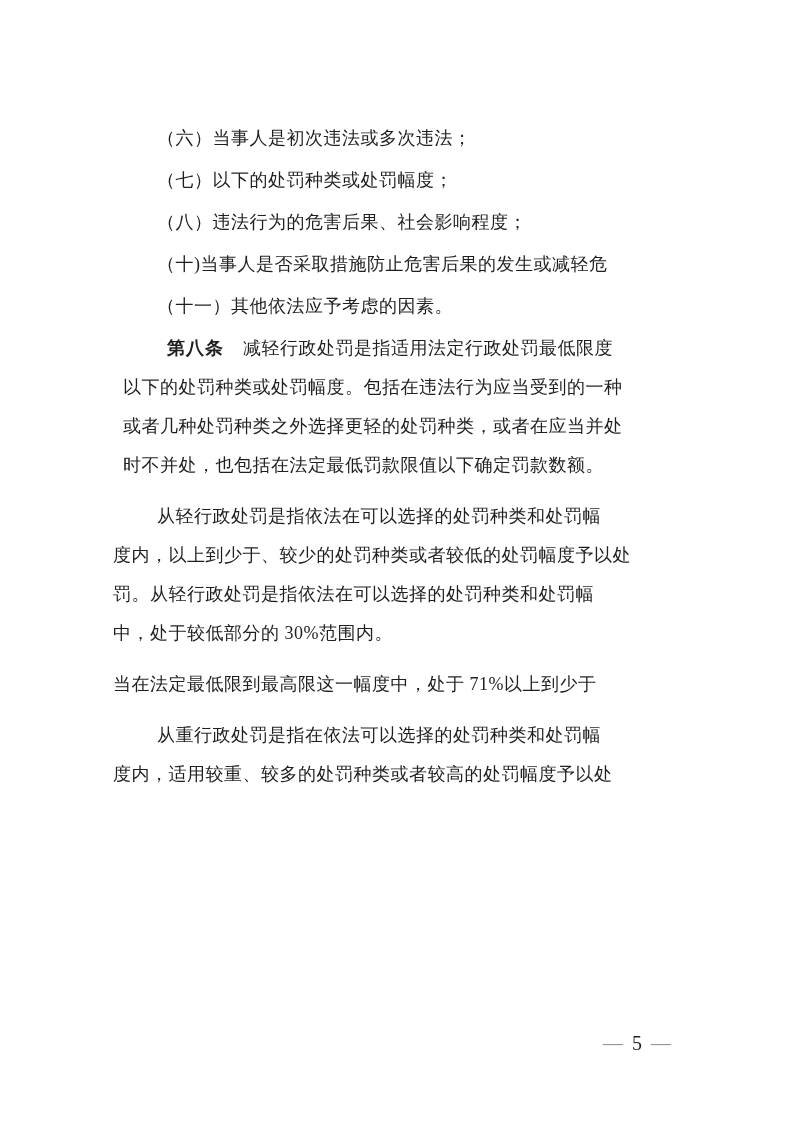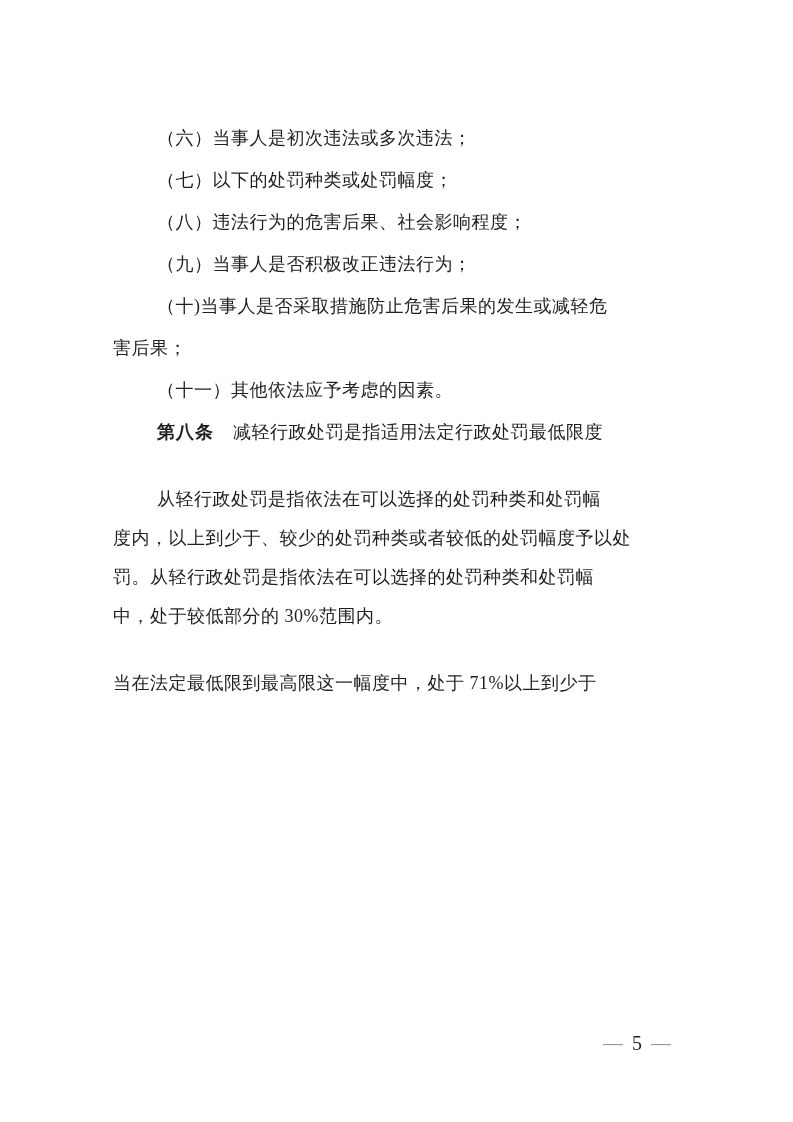--- a/index.html
+++ b/index.html
@@ -23,22 +23,22 @@
     width: 567px;
   }
   .line {
     font-size: 18px;
     white-space: nowrap;
     letter-spacing: 0.5px;
     overflow: visible;
   }
   .li .line { line-height: 42px; }
   .art .line { line-height: 39px; }
-  .art { margin-top: 28px; }
-  .art.first { margin-top: 2px; }
+  .art { margin-top: 12px; }
+  .art.first { margin-top: 2px; margin-left: 10px; }
   .indent { padding-left: 44px; }
   .term {
     font-weight: bold;
     margin-right: 19px;
     letter-spacing: 1px;
   }
   .footer {
     position: absolute;
     top: 1031px;
     right: 113px;
@@ -62,42 +62,45 @@
     <div class="li">
       <div class="line indent">（六）当事人是初次违法或多次违法；</div>
     </div>
     <div class="li">
       <div class="line indent">（七）以下的处罚种类或处罚幅度；</div>
     </div>
     <div class="li">
       <div class="line indent">（八）违法行为的危害后果、社会影响程度；</div>
     </div>
     <div class="li">
-      <div class="line indent">（九）当事人是否积极改正违法行为；</div>
-    </div>
-    <div class="li">
       <div class="line indent">（十)当事人是否采取措施防止危害后果的发生或减轻危</div>
-      <div class="line">害后果；</div>
     </div>
     <div class="li">
       <div class="line indent">（十一）其他依法应予考虑的因素。</div>
     </div>
 
     <div class="art first">
       <div class="line indent"><span class="term">第八条</span><span>减轻行政处罚是指适用法定行政处罚最低限度</span></div>
+      <div class="line">以下的处罚种类或处罚幅度。包括在违法行为应当受到的一种</div>
+      <div class="line">或者几种处罚种类之外选择更轻的处罚种类，或者在应当并处</div>
+      <div class="line">时不并处，也包括在法定最低罚款限值以下确定罚款数额。</div>
     </div>
 
     <div class="art">
       <div class="line indent">从轻行政处罚是指依法在可以选择的处罚种类和处罚幅</div>
       <div class="line">度内，以上到少于、较少的处罚种类或者较低的处罚幅度予以处</div>
       <div class="line">罚。从轻行政处罚是指依法在可以选择的处罚种类和处罚幅</div>
       <div class="line">中，处于较低部分的 30%范围内。</div>
     </div>
 
     <div class="art">
       <div class="line">当在法定最低限到最高限这一幅度中，处于 71%以上到少于</div>
     </div>
 
+    <div class="art">
+      <div class="line indent">从重行政处罚是指在依法可以选择的处罚种类和处罚幅</div>
+      <div class="line">度内，适用较重、较多的处罚种类或者较高的处罚幅度予以处</div>
+    </div>
 
   </div>
 
   <div class="footer"><span class="dash">—</span><span>5</span><span class="dash">—</span></div>
 </div>
 
 </body></html>

